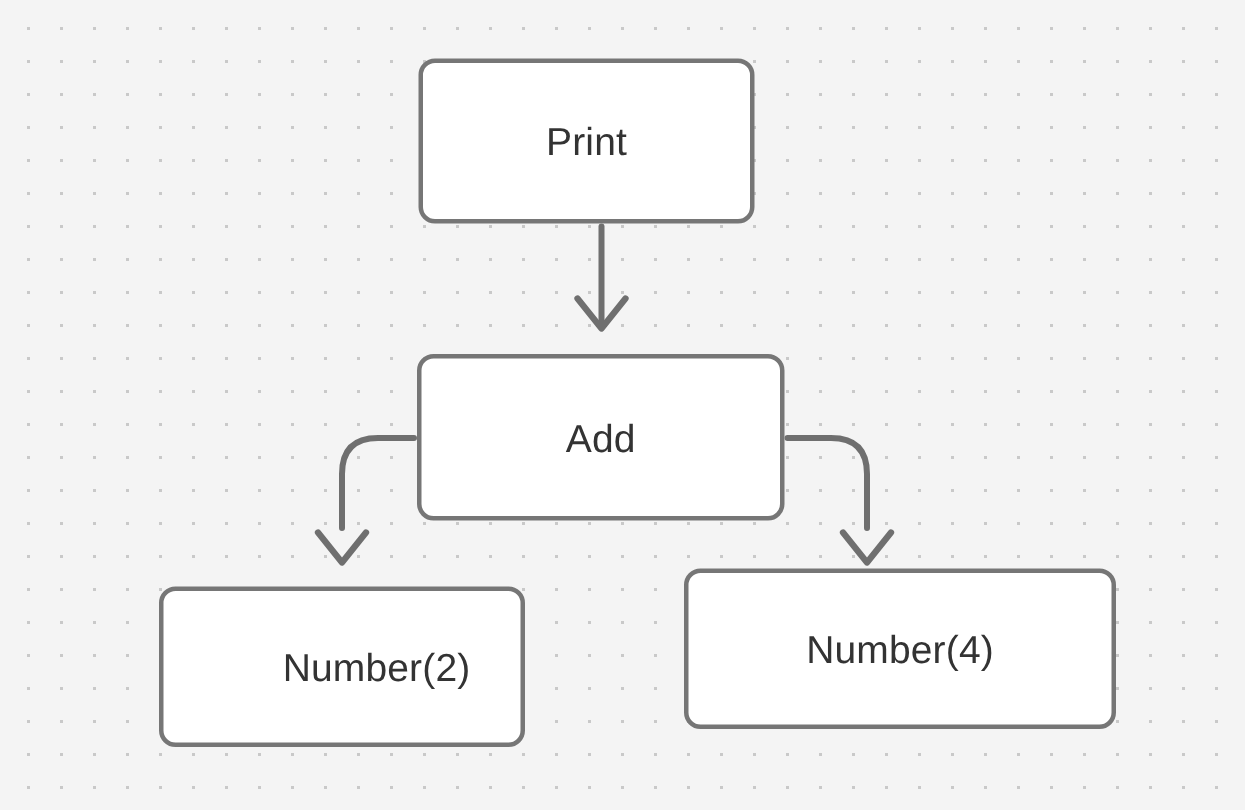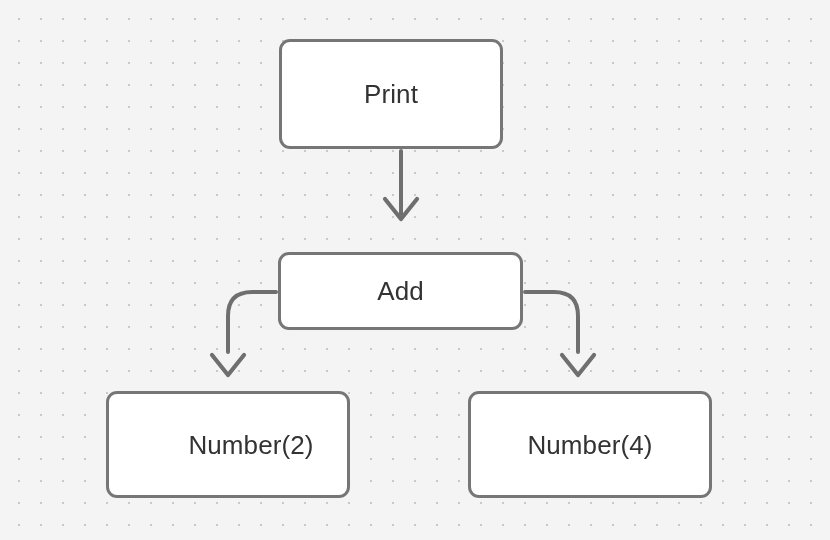--- a/index.html
+++ b/index.html
@@ -78,25 +78,25 @@
     <g>
       <path class="edge-path" d="M 525 292 L 554 292 Q 578 292 578 316 L 578 352"></path>
       <path class="edge-head" d="M 562 355 L 578 375 L 594 355"></path>
     </g>
   </svg>
 
   <div class="node" id="node-print" style="left:279px; top:39px; width:224px; height:110px;">
     <span class="node-label">Print</span>
   </div>
 
-  <div class="node" id="node-add" style="left:278px; top:252px; width:245px; height:78px;">
+  <div class="node" id="node-add" style="left:278px; top:236px; width:245px; height:111px;">
     <span class="node-label">Add</span>
   </div>
 
   <div class="node" id="node-number2" style="left:106px; top:391px; width:244px; height:107px;padding-left:46px;">
     <span class="node-label">Number(2)</span>
   </div>
 
-  <div class="node" id="node-number4" style="left:456px; top:391px; width:244px; height:107px;margin-left:12px;">
+  <div class="node" id="node-number4" style="left:456px; top:379px; width:288px; height:107px;">
     <span class="node-label">Number(4)</span>
   </div>
 
 </div>
 
 </body></html>

